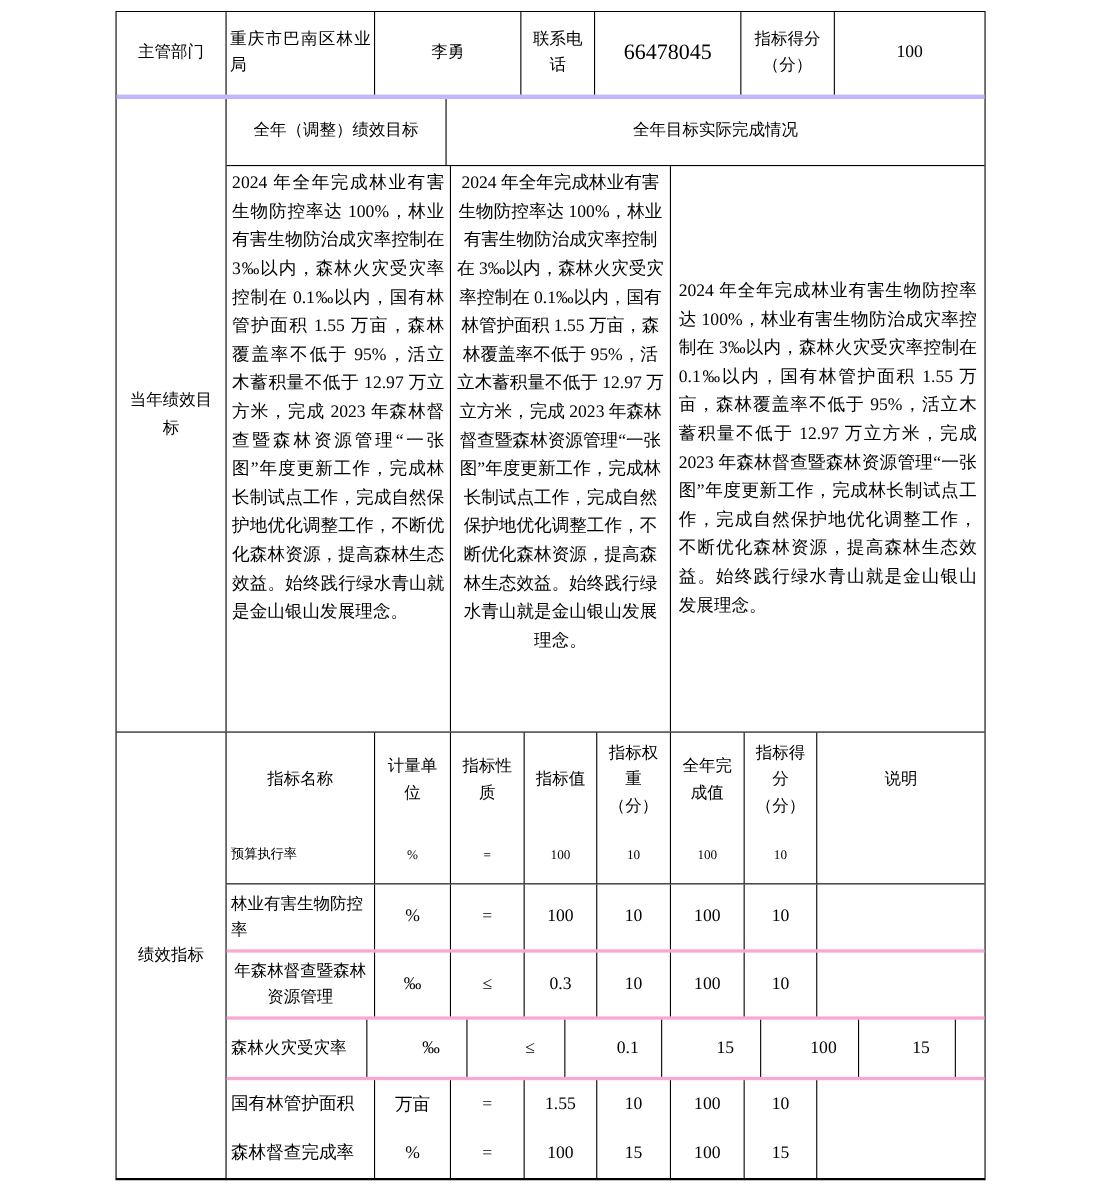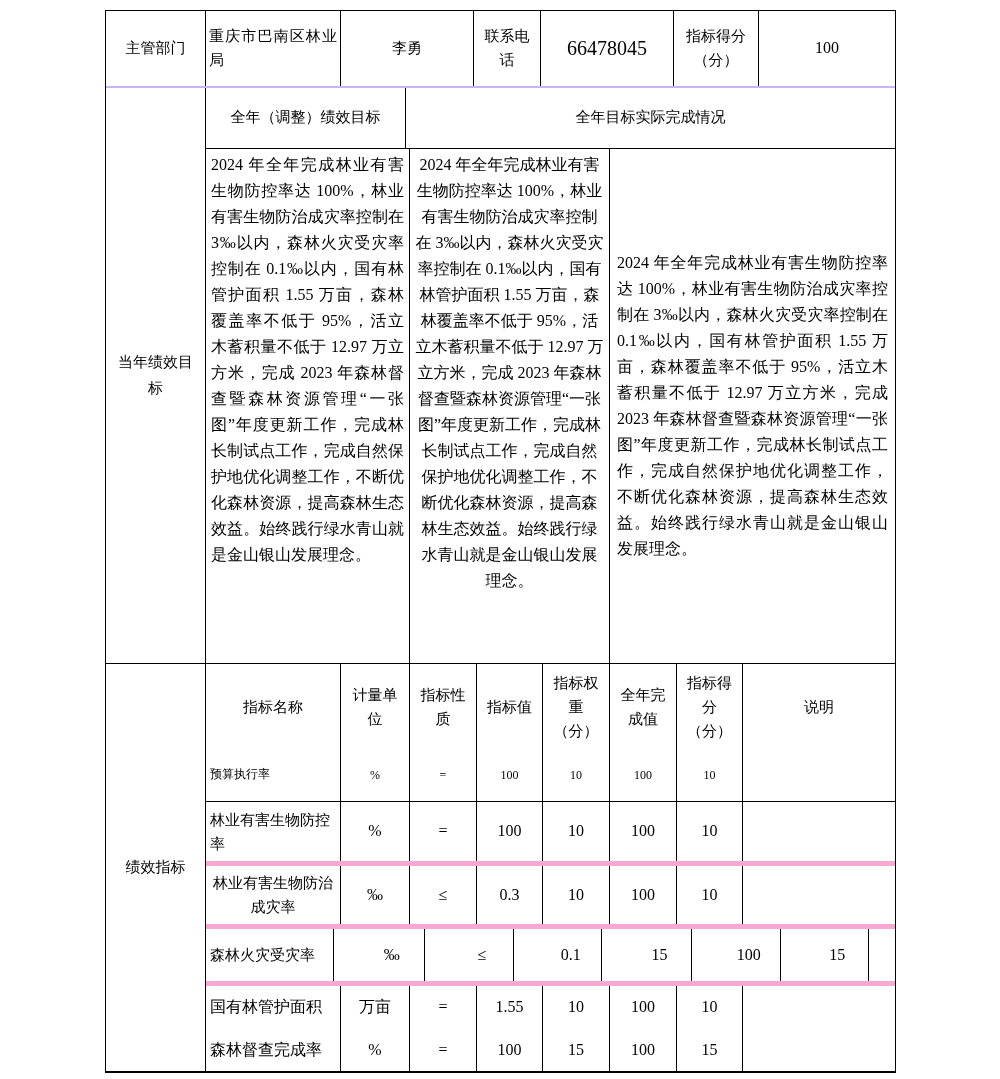--- a/index.html
+++ b/index.html
@@ -10,21 +10,21 @@
   .tbl{
     position:absolute;left:105px;top:10px;width:791px;height:1063px;
     box-sizing:border-box;border:1px solid #000;border-bottom-width:2px;
     display:flex;flex-direction:column;font-size:15px;
   }
   .cell{box-sizing:border-box;border-right:1px solid #000;display:flex;
         align-items:center;justify-content:center;text-align:center;
         overflow:hidden;line-height:1.55;}
   .cell:last-child{border-right:none;}
   
-  .row-meta{height:75px;display:flex;border-bottom:2px solid #c4b5fd;flex:none;}
+  .row-meta{height:75px;display:flex;border-bottom:4px solid #c4b5fd;flex:none;}
   .w-deptl{width:100px;}
   .w-deptv{width:135px;justify-content:flex-start;text-align:justify;padding:2px 3px;}
   .w-contl{width:69px;padding:0 9px;}
   .w-contv{width:133px;}
   .w-phl{width:67px;padding:0 8px;}
   .w-phv{width:133px;font-size:20px;}
   .w-scl{width:85px;padding:0 10px;}
   .w-scv{flex:1;font-size:16px;}
   
   .sec-goal{height:575px;display:flex;border-bottom:1px solid #000;flex:none;}
@@ -49,21 +49,21 @@
   .ind-right{flex:1;display:flex;flex-direction:column;min-width:0;}
   .blk1{height:137px;display:flex;border-bottom:1px solid #000;flex:none;}
   .ind-col{box-sizing:border-box;border-right:1px solid #000;display:flex;
            flex-direction:column;overflow:hidden;}
   .ind-col:last-child{border-right:none;}
   .ind-h{flex:1;display:flex;align-items:center;justify-content:center;
          text-align:center;line-height:1.6;padding:0 8px;}
   .ind-h.wide{padding:0 4px;}
   .ind-v{height:52px;flex:none;display:flex;align-items:center;justify-content:center;
          font-size:12px;}
-  .rw{display:flex;border-bottom:5px solid #f9a8d4;flex:none;}
+  .rw{display:flex;border-bottom:3px solid #f9a8d4;flex:none;}
   .rw2{height:59px;} .rw3{height:58px;} .rw4{height:52px;gap:26px;}
   .blk5{flex:1;display:flex;}
   .ind-v5{flex:1;display:flex;align-items:center;justify-content:center;font-size:16px;}
   .c-name{width:135px;}
   .c-unit{width:69px;} .c-prop{width:67px;} .c-val{width:66px;}
   .c-wt{width:67px;} .c-done{width:67px;} .c-score{width:66px;} .c-note{flex:1;}
   .cell.c-name{justify-content:flex-start;text-align:left;padding:2px 4px;line-height:1.6;}
   .cell.c-name.ctr{justify-content:center;text-align:center;}
   .cell.num{font-size:16px;}
 </style>
@@ -144,21 +144,21 @@
           <div class="cell c-unit num">%</div>
           <div class="cell c-prop num">=</div>
           <div class="cell c-val num">100</div>
           <div class="cell c-wt num">10</div>
           <div class="cell c-done num">100</div>
           <div class="cell c-score num">10</div>
           <div class="cell c-note"></div>
         </div>
 
         <div class="rw rw3">
-          <div class="cell c-name ctr">林业有害生物防治成灾率</div>
+          <div class="cell c-name ctr">年森林督查暨森林资源管理</div>
           <div class="cell c-unit num">‰</div>
           <div class="cell c-prop num">≤</div>
           <div class="cell c-val num">0.3</div>
           <div class="cell c-wt num">10</div>
           <div class="cell c-done num">100</div>
           <div class="cell c-score num">10</div>
           <div class="cell c-note"></div>
         </div>
 
         <div class="rw rw4">

